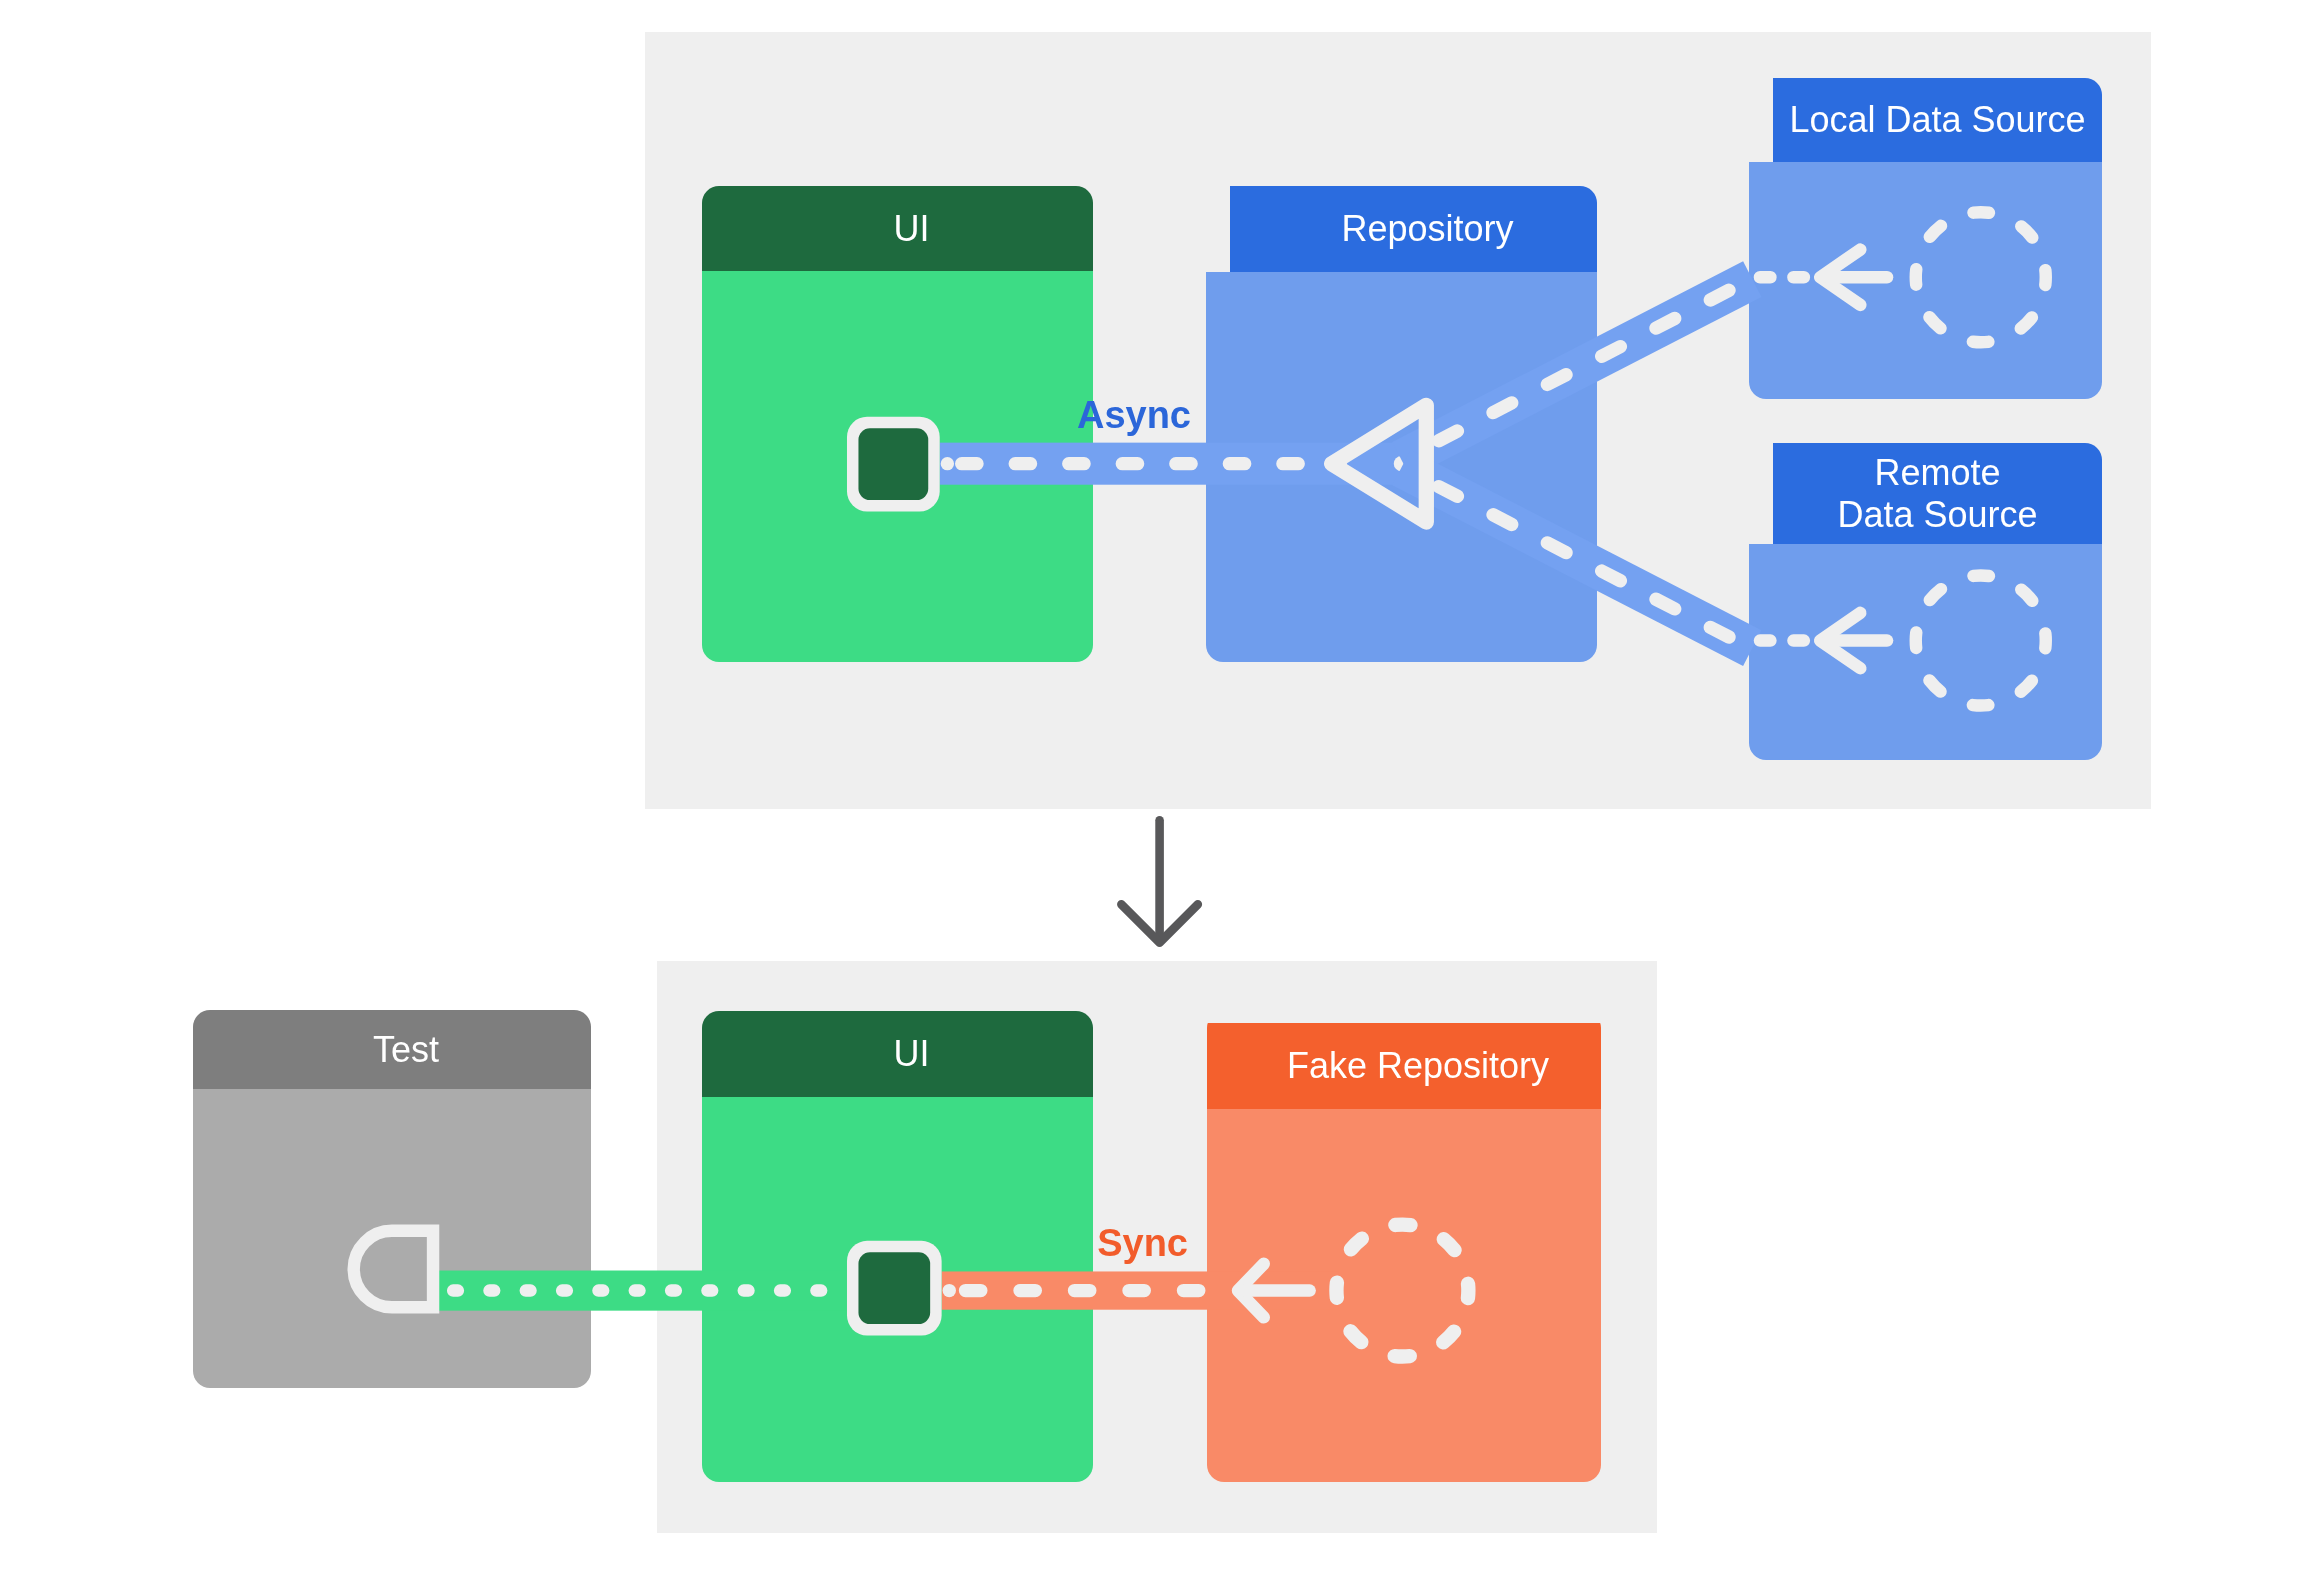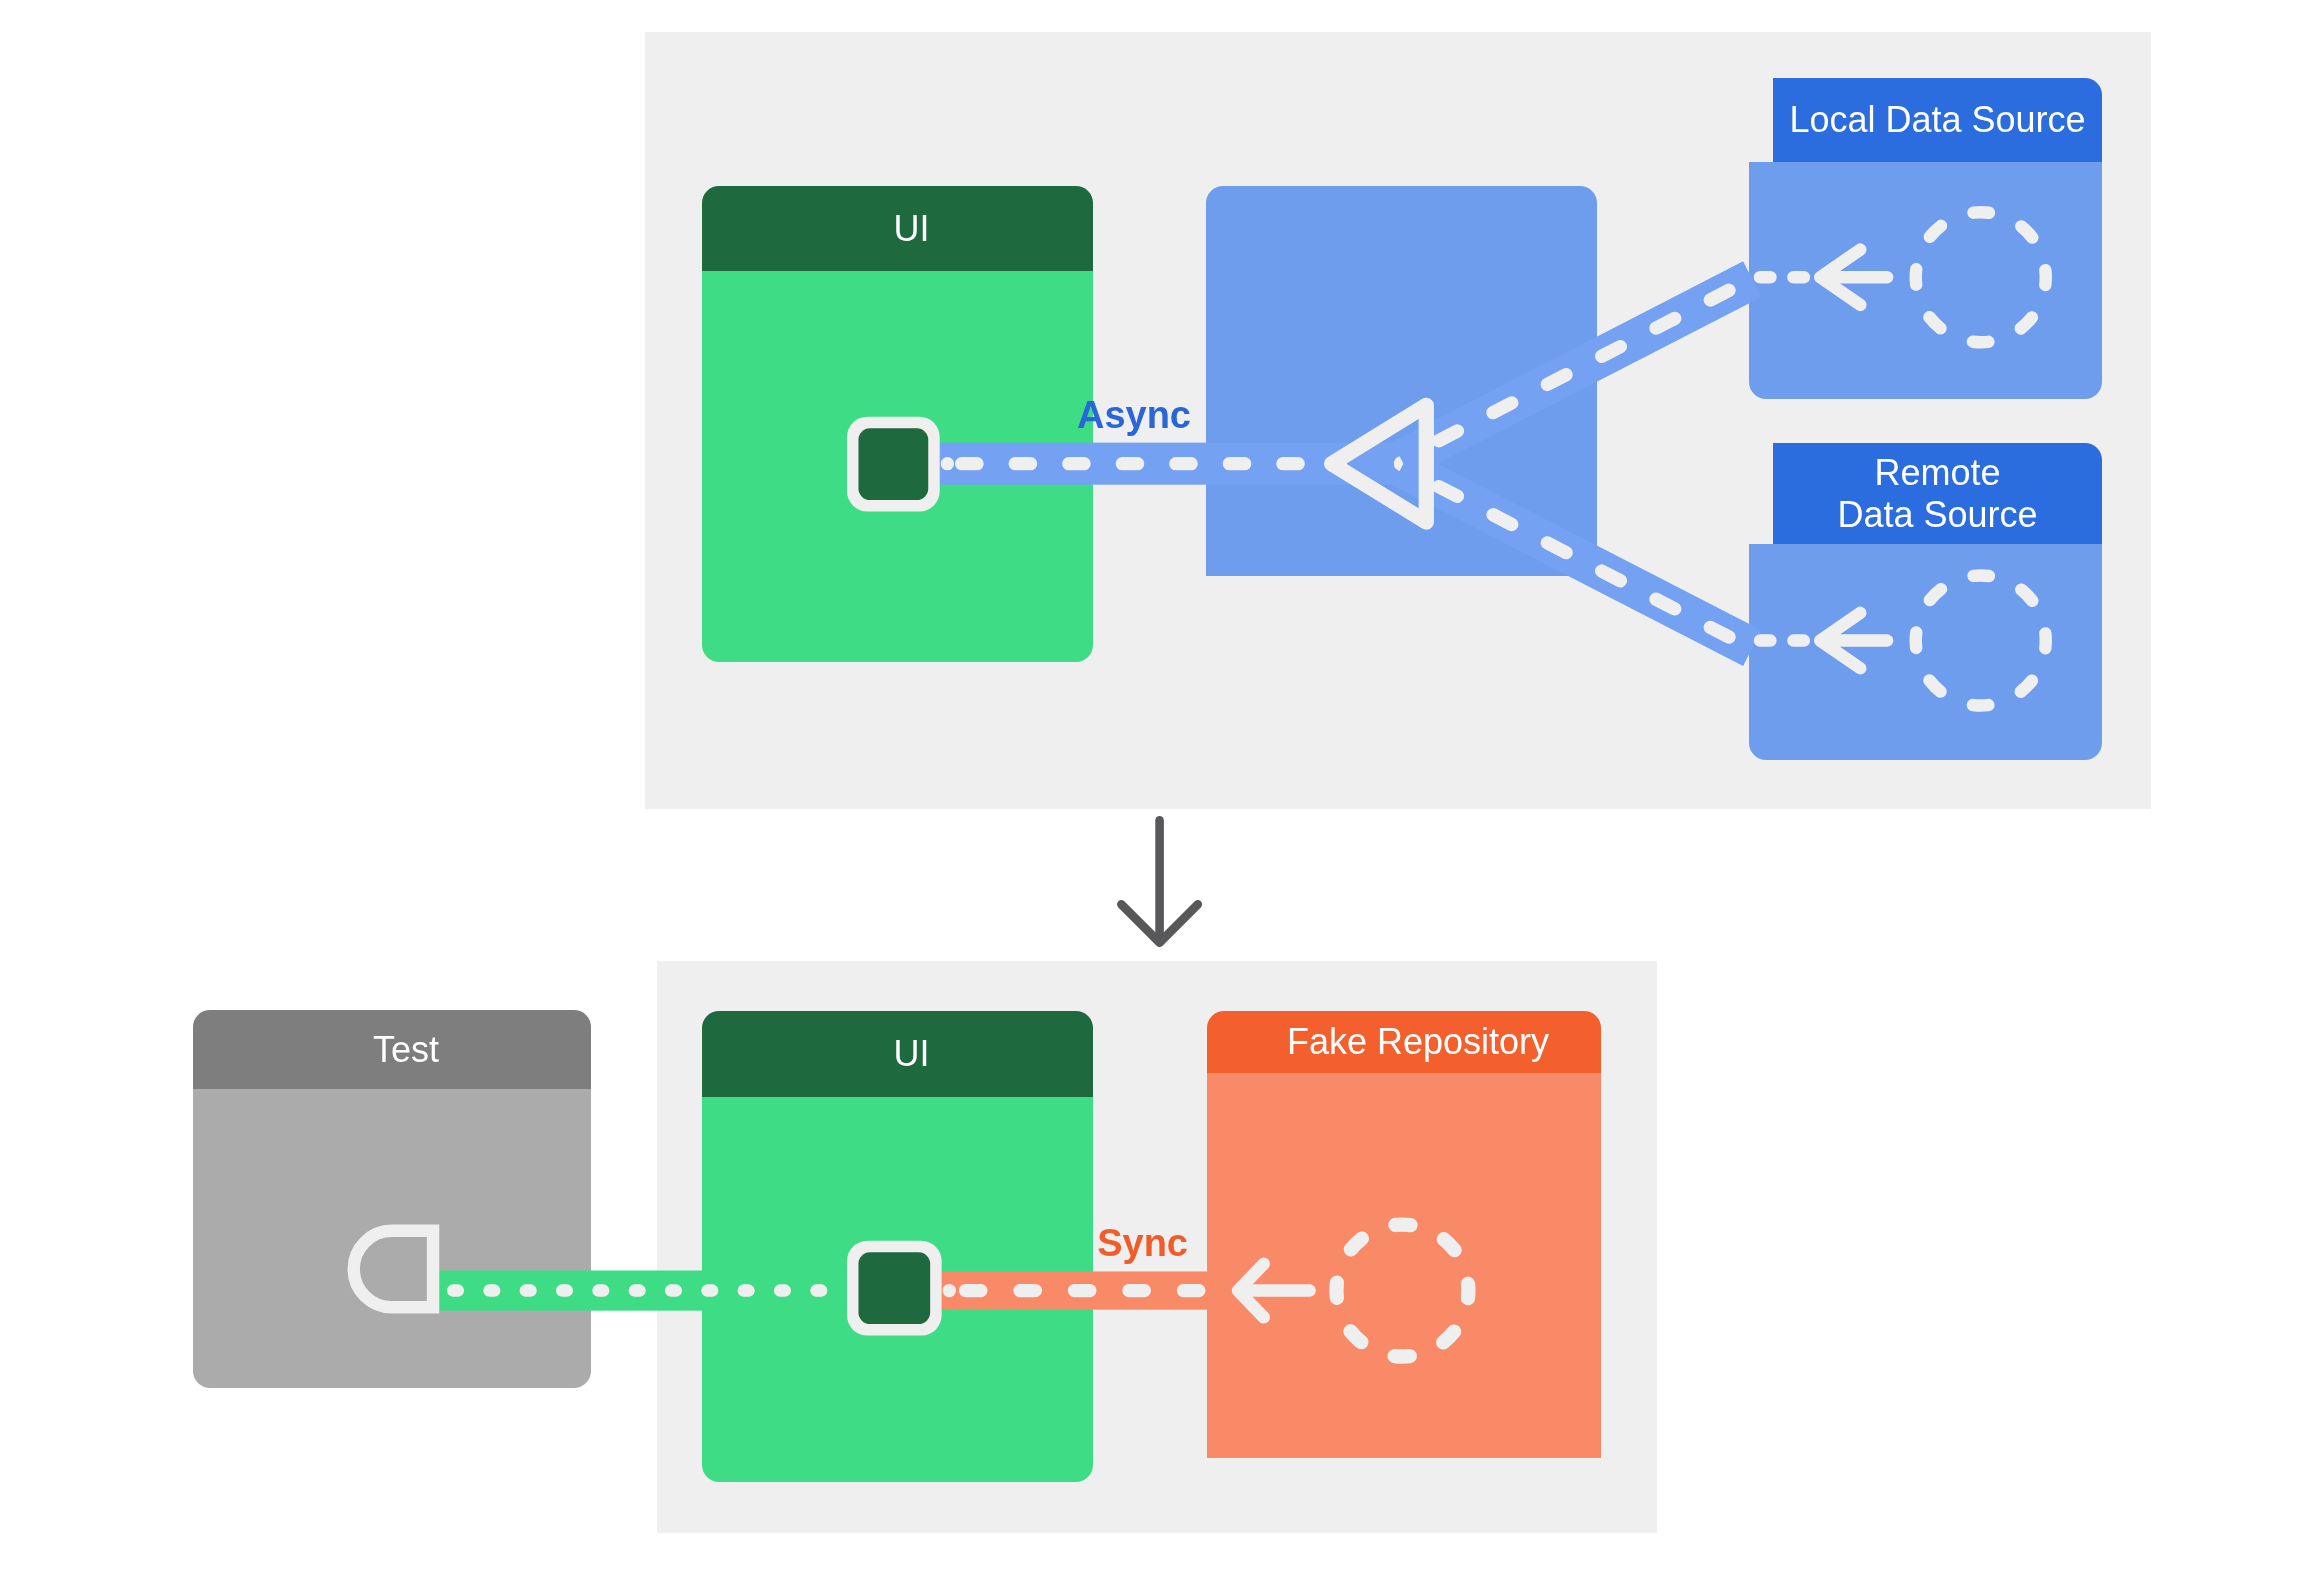--- a/index.html
+++ b/index.html
@@ -44,20 +44,23 @@
 <div class="panel" style="left:657px;top:961px;width:1000px;height:572px;"></div>
 
 <div class="card green" style="left:702px;top:186px;width:391px;height:476px;">
   <div class="card-header" style="height:85px;">
     <span>UI</span>
   </div>
   <div class="card-body" style="height:391px;"></div>
 </div>
 
 <div class="card blue" style="left:1206px;top:186px;width:391px;height:476px;">
+  <div class="card-header" style="height:86px;">
+    <span>Repository</span>
+  </div>
   <div class="card-body" style="height:390px;"></div>
 </div>
 
 <div class="card blue" style="left:1749px;top:78px;width:353px;height:321px;">
   <div class="card-header" style="height:84px;padding:0 7.6px;">
     <span>Local Data Source</span>
   </div>
   <div class="card-body" style="height:237px;"></div>
 </div>
 
@@ -76,21 +79,21 @@
 </div>
 
 <div class="card green" style="left:702px;top:1011px;width:391px;height:471px;">
   <div class="card-header" style="height:86px;">
     <span>UI</span>
   </div>
   <div class="card-body" style="height:385px;"></div>
 </div>
 
 <div class="card orange" style="left:1207px;top:1011px;width:394px;height:471px;">
-  <div class="card-header" style="height:62px;">
+  <div class="card-header" style="height:86px;margin-top:12px;">
     <span>Fake Repository</span>
   </div>
   <div class="card-body" style="height:385px;"></div>
 </div>
 
 <div class="flow-label" id="async-label">Async</div>
 <div class="flow-label" id="sync-label">Sync</div>
 
 <svg id="overlay" width="2323" height="1586" viewBox="0 0 2430 1659">
 

